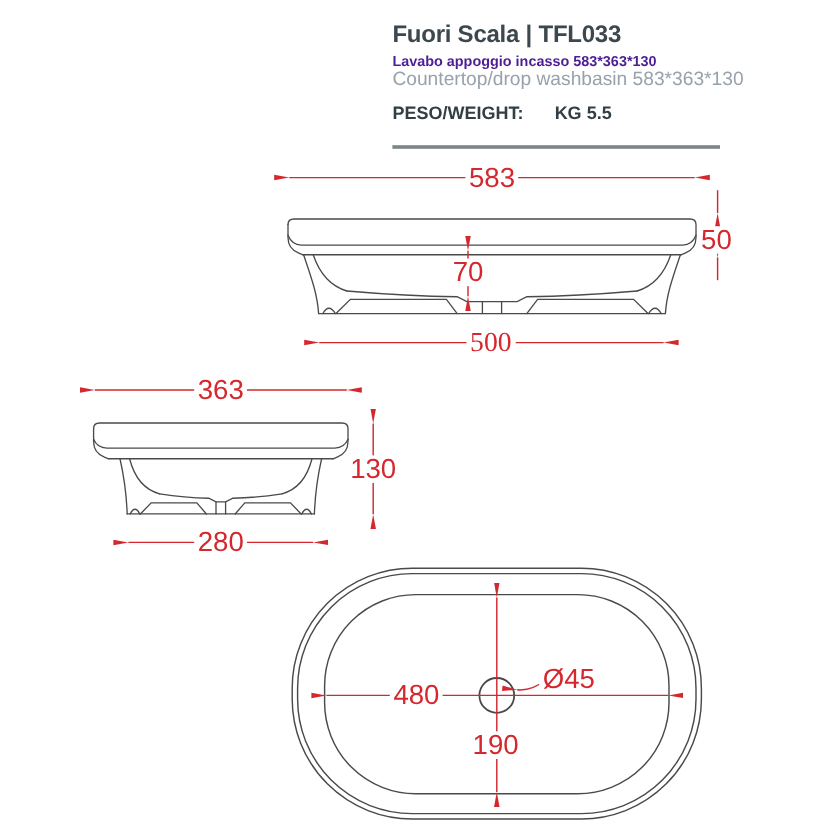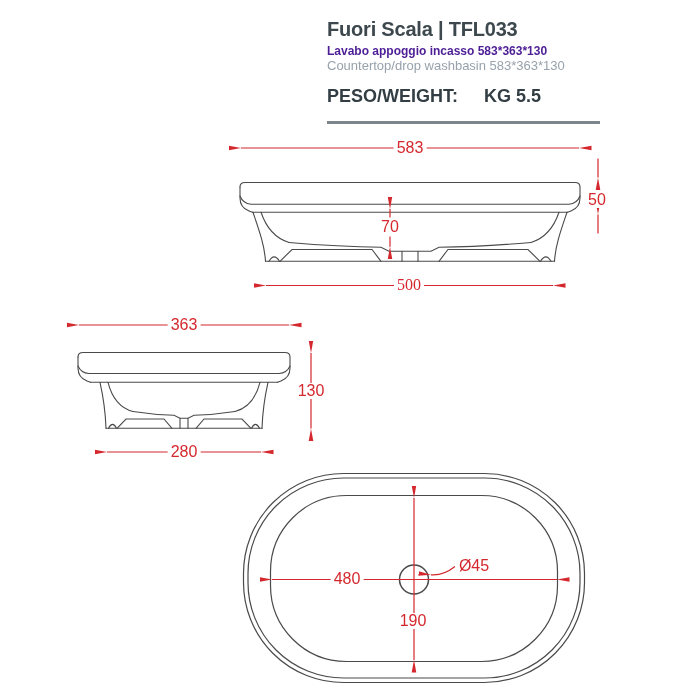--- a/index.html
+++ b/index.html
@@ -11,35 +11,35 @@
   .title {
     position:absolute; left:327px; top:18px; margin:0;
     font-size:20px; font-weight:700; color:#3c484d; letter-spacing:-0.2px;
   }
   .sub-it {
     position:absolute; left:327px; top:44px;
     font-size:12px; font-weight:600; color:#4c1d95;
   }
   .sub-en {
     position:absolute; left:327px; top:58px;
-    font-size:13px; font-weight:400; color:#97a2ac;
+    font-size:16px; font-weight:400; color:#97a2ac;
   }
   .weight-row {
     position:absolute; left:327px; top:86px; display:flex; gap:26px;
-    font-size:18px; font-weight:700; color:#323e44;
+    font-size:15px; font-weight:700; color:#323e44;
   }
   .divider {
     position:absolute; left:327px; top:121px; width:273px; height:3px;
     background:#7c868a;
   }
   
   .drawing-svg { position:absolute; left:0; top:0; }
   .dim {
     position:absolute; transform:translate(-50%,-50%);
-    color:#d4282e; font-size:16px; line-height:1; background:#ffffff;
+    color:#d4282e; font-size:23px; line-height:1; background:#ffffff;
     padding:0 3px; white-space:nowrap;
   }
 </style>
 </head>
 <body>
 
 <div class="sheet">
 
   <h1 class="title">Fuori Scala | TFL033</h1>
   <div class="sub-it">Lavabo appoggio incasso 583*363*130</div>

